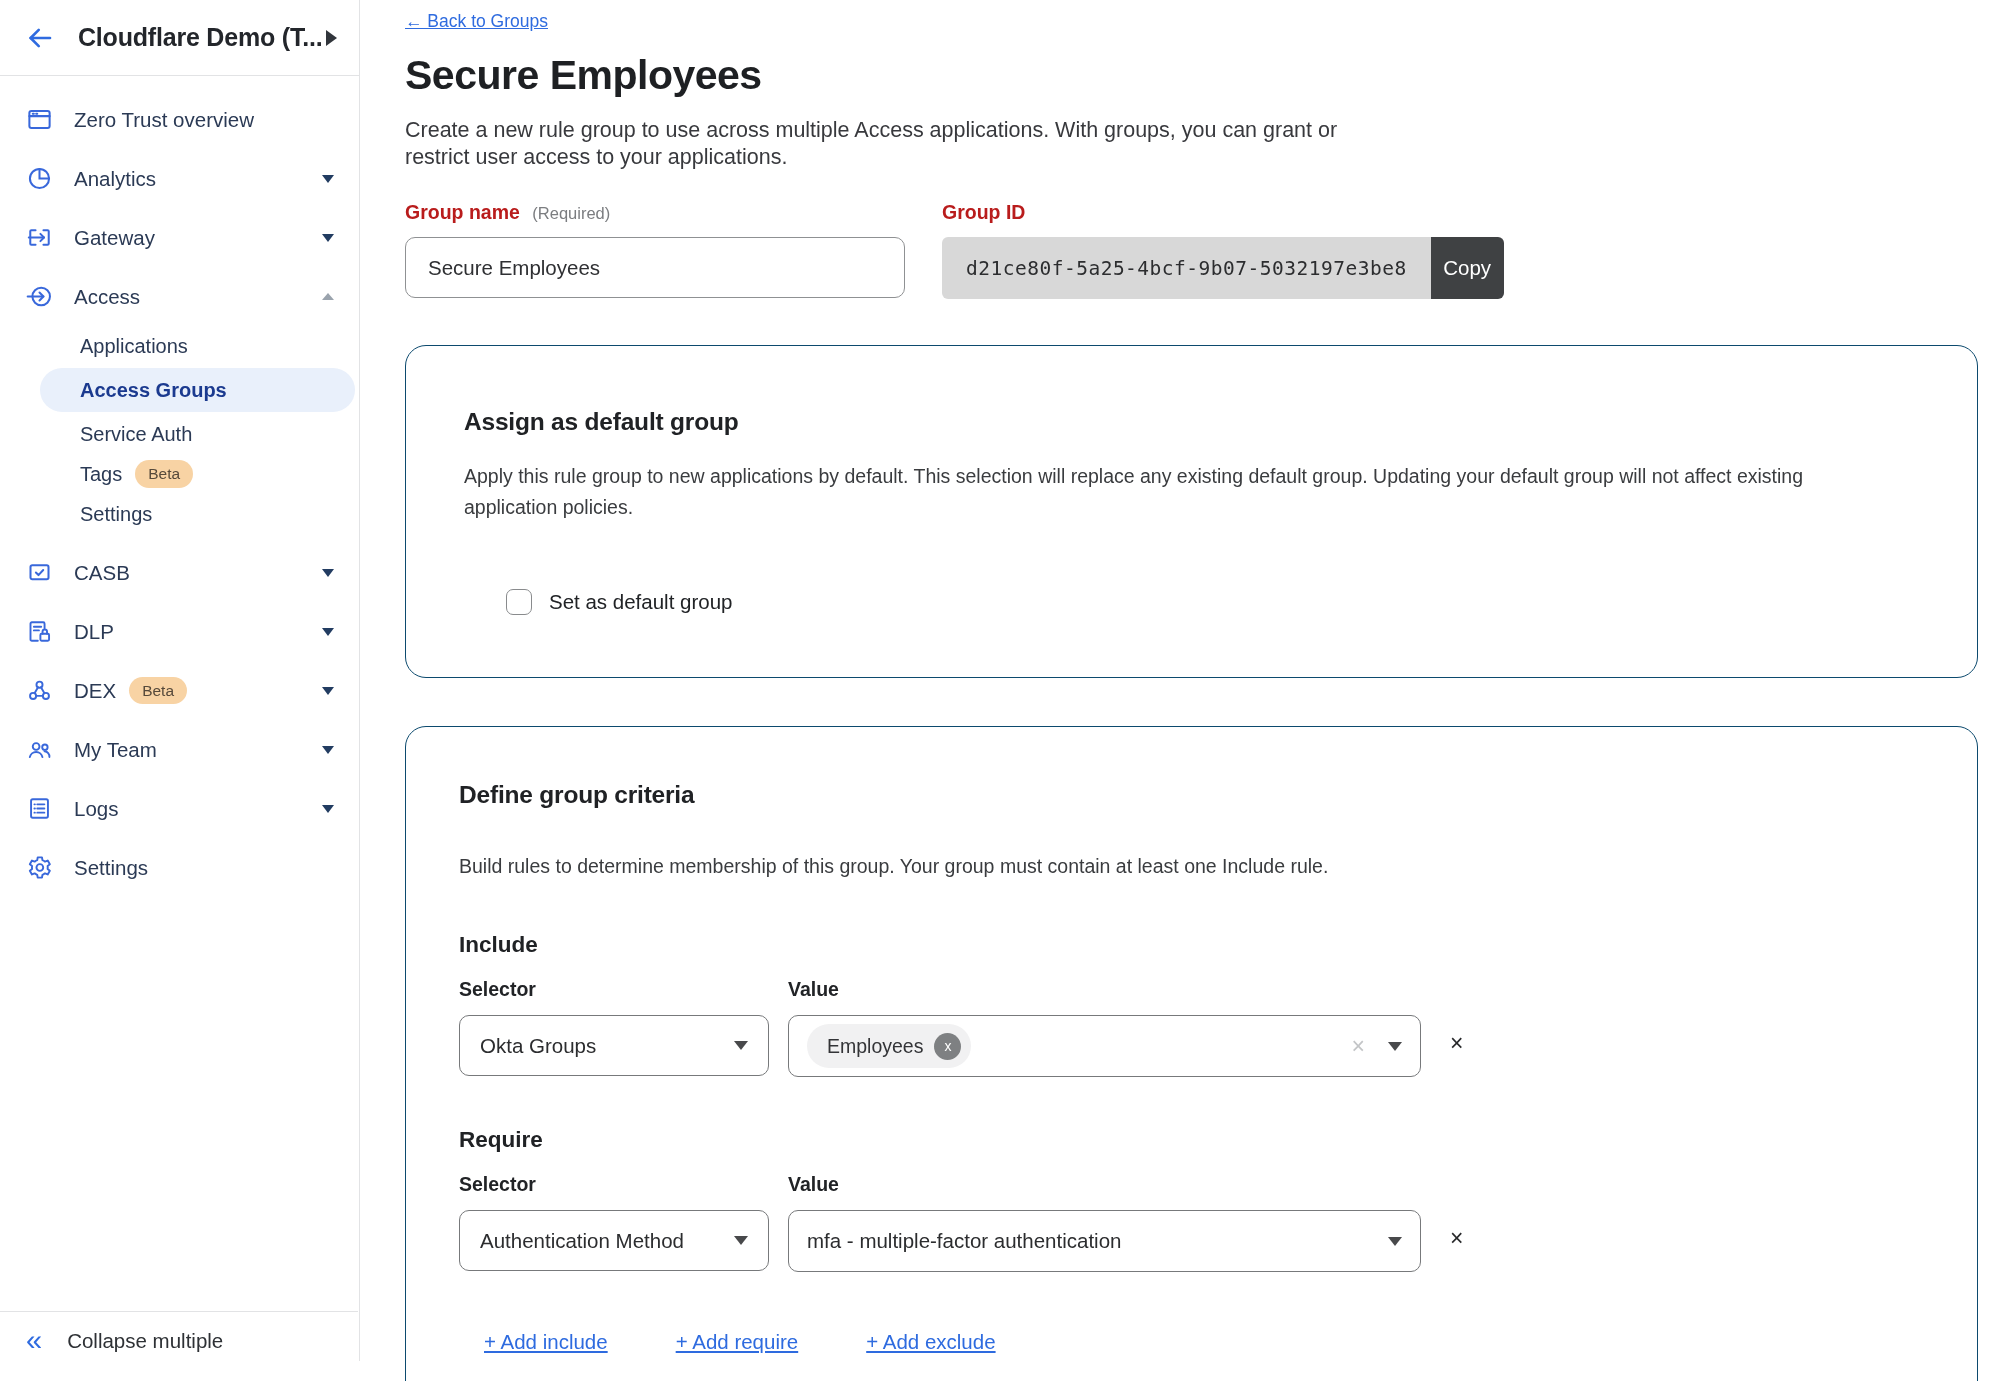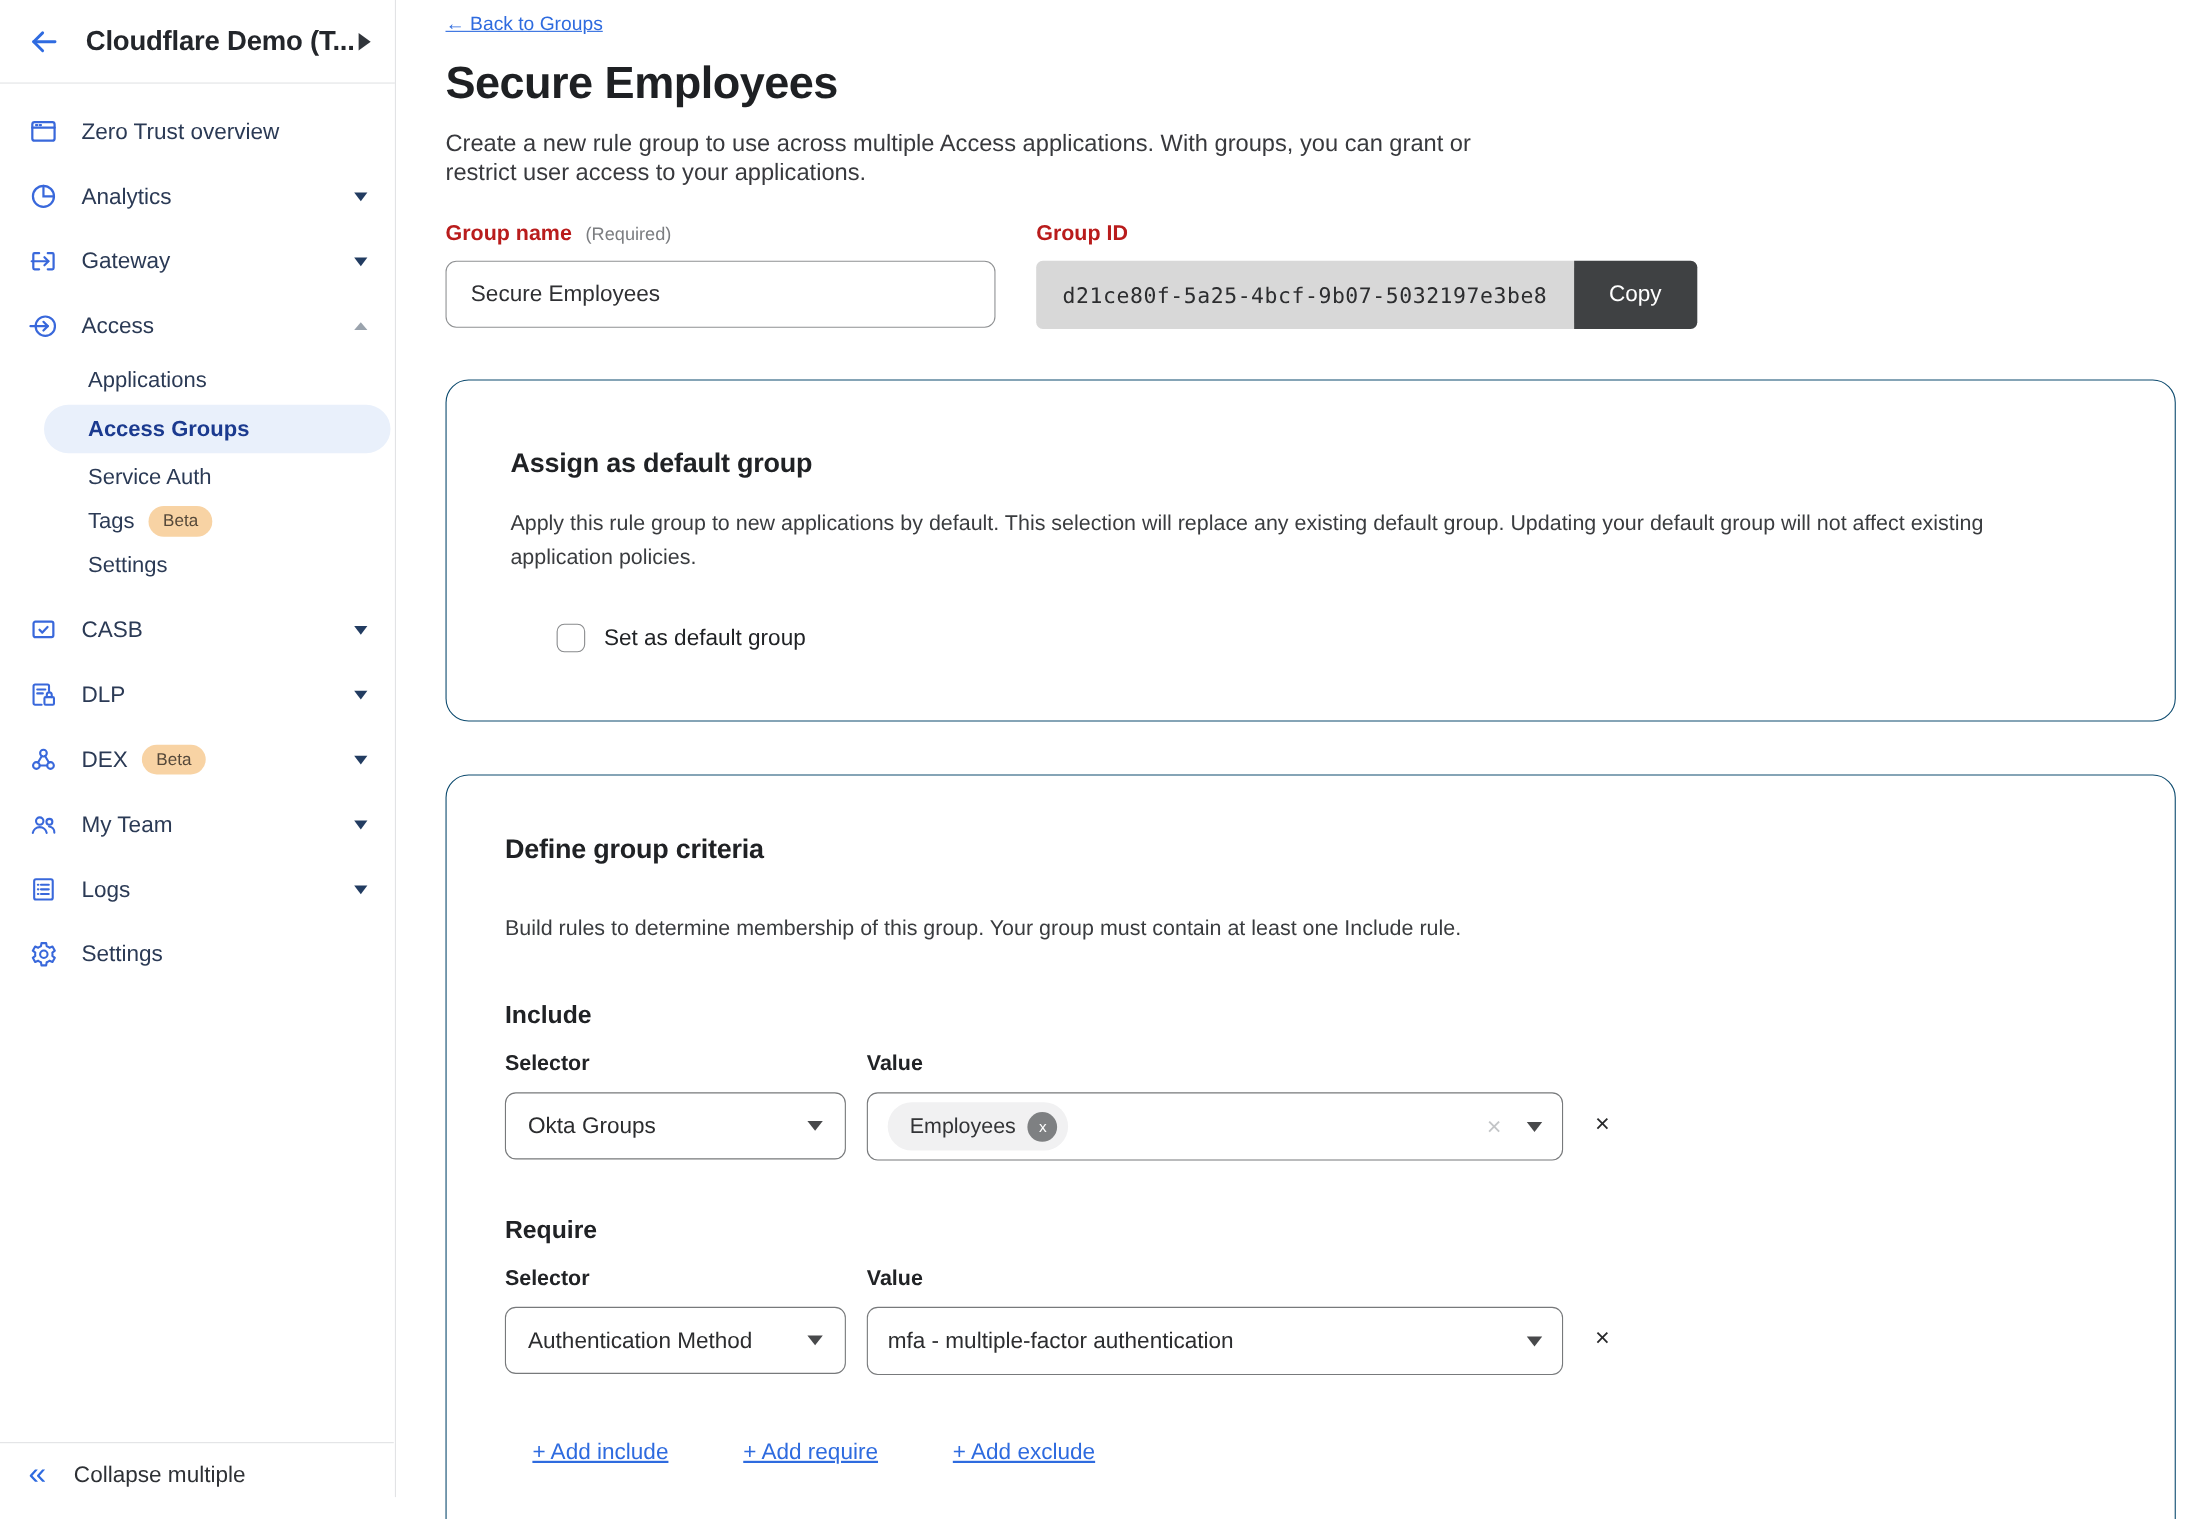--- a/index.html
+++ b/index.html
@@ -49,30 +49,30 @@
   .req-hint { font-size:16.5px; font-weight:400; color:#7b7d80; margin-left:8px; }
   .name-input { display:block; margin-top:13px; width:500px; height:61px;
                 border:1.6px solid #8f9193; border-radius:10px; padding:0 22px;
                 font-size:20.5px; color:#2f3033; font-family:"Liberation Sans",sans-serif;
                 outline:none; background:#fff; }
   .gid-col { margin-left:37px; }
   .gid-box { display:flex; margin-top:13px; height:62px; }
   .gid-value { background:#d8d8d8; border-radius:6px 0 0 6px; display:flex; align-items:center;
                padding:0 24px; font-family:"DejaVu Sans Mono", monospace; font-size:19.5px;
                color:#2c2d2f; letter-spacing:0.5px; }
-  .copy-btn { width:112px; background:#3f4143; color:#fff; font-size:20.5px; border:none;
+  .copy-btn { width:73px; background:#3f4143; color:#fff; font-size:20.5px; border:none;
               border-radius:0 6px 6px 0; display:flex; align-items:center; justify-content:center;
               cursor:pointer; font-family:"Liberation Sans",sans-serif; }
 
   .card { border:1px solid #0c4a6e; border-radius:21px; background:#fff; }
   .card-1 { margin-top:46px; padding:62px 60px 62px 58px; }
   .card-2 { margin-top:48px; padding:54px 60px 46px 53px; height:720px; }
   .card-h2 { font-size:24.5px; font-weight:700; color:#202225; letter-spacing:-0.2px; }
   .card-p { margin-top:25px; font-size:19.5px; line-height:31px; color:#3a3c3f; max-width:1430px; }
-  .check-row { margin-top:44px; display:flex; align-items:center; cursor:pointer;padding-left:42px; }
+  .check-row { margin-top:66px; display:flex; align-items:center; cursor:pointer;padding-left:42px; }
   .checkbox { width:26px; height:26px; border:1.6px solid #898b8d; border-radius:7px; background:#fff; }
   .check-lbl { margin-left:17px; font-size:20.5px; color:#212326; }
 
   .card-2 .card-p { margin-top:42px; max-width:1200px; }
   .rule-h3 { margin-top:50px; font-size:22.5px; font-weight:700; color:#202225; }
   .rule-row { display:flex; margin-top:20px; }
   .rule-col-label { font-size:19.5px; font-weight:700; color:#212326; margin-bottom:14px; }
   .sel-col { width:310px; }
   .val-col { margin-left:19px; }
   .selectbox { height:61px; border:1.7px solid #77797b; border-radius:10px; background:#fff;

